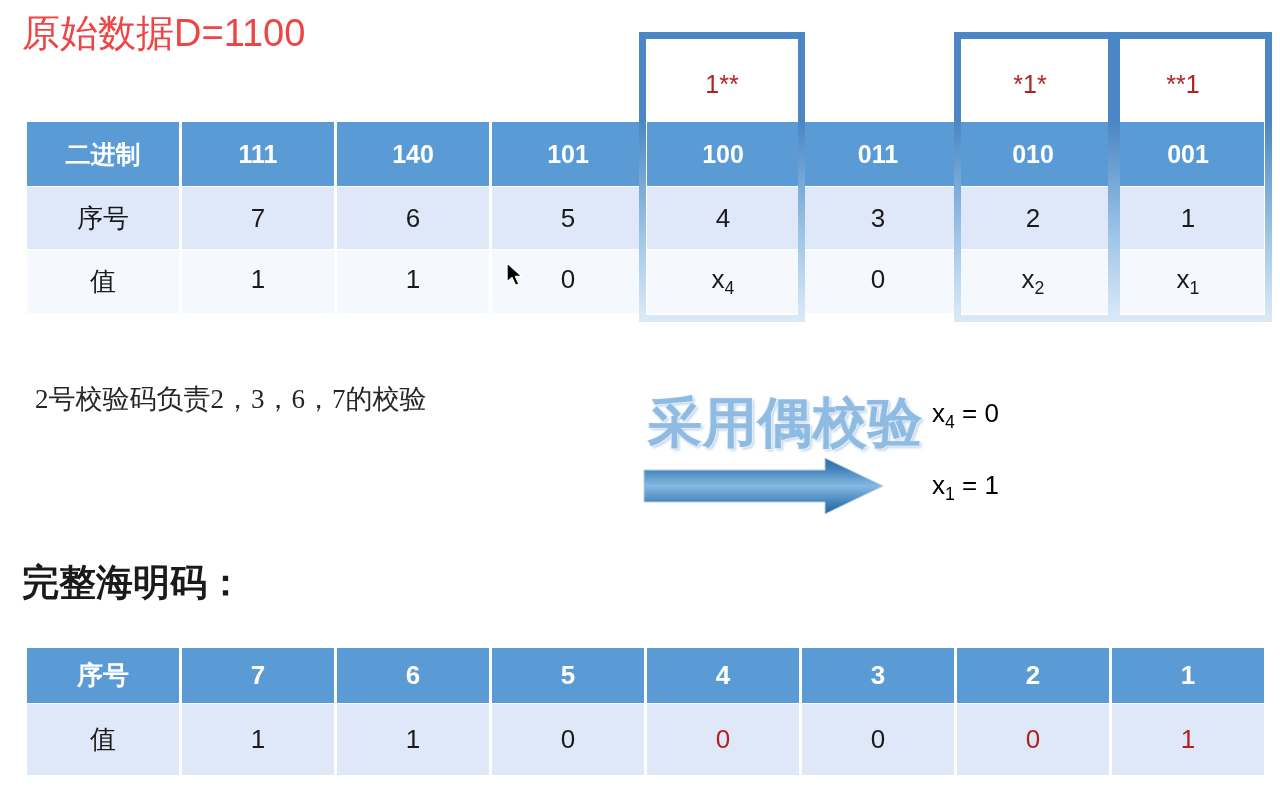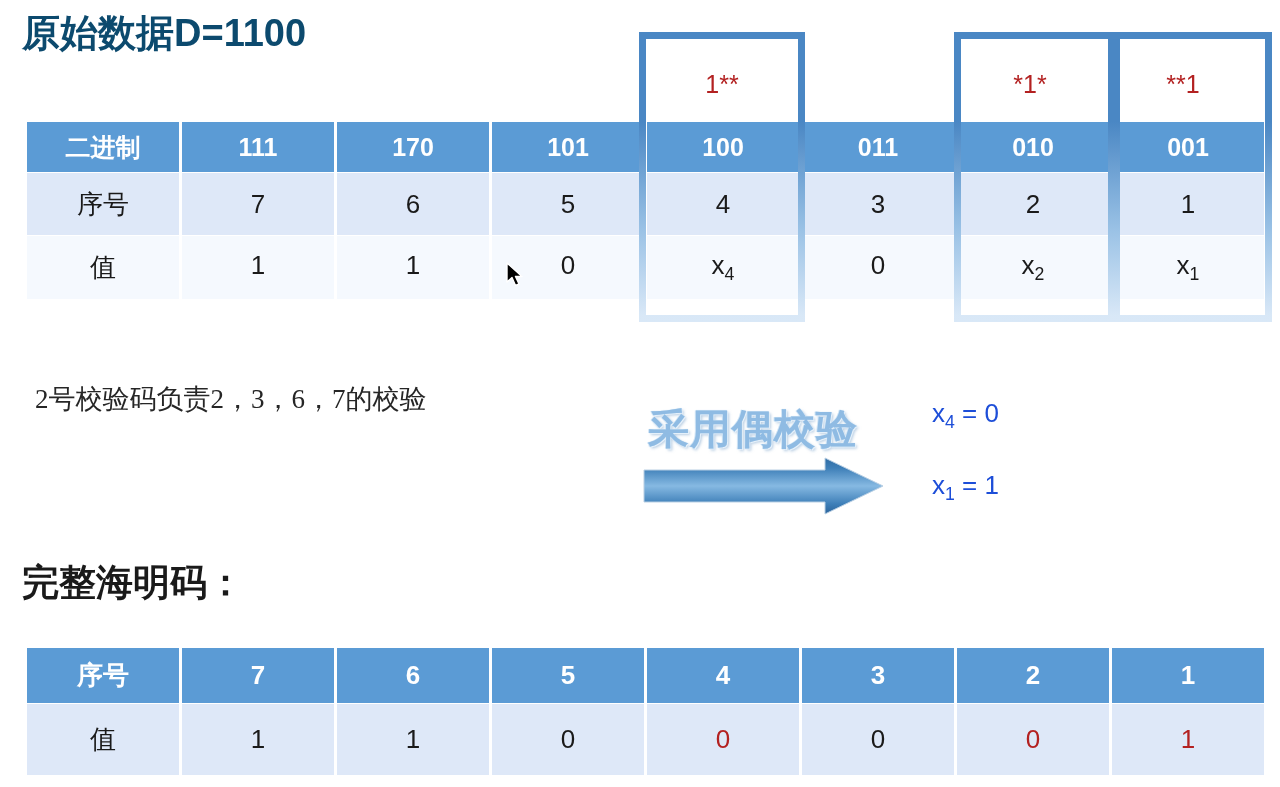--- a/index.html
+++ b/index.html
@@ -7,41 +7,41 @@
     width:1280px;height:787px;background:#ffffff;
     font-family:"Liberation Sans","DejaVu Sans",sans-serif;
     position:relative;overflow:hidden;
     -webkit-font-smoothing:antialiased;
   }
   .abs{position:absolute;}
 
   
   #slide-title{
     left:22px;top:8px;
-    font-size:38px;font-weight:700;color:#0c4a6e;
+    font-size:38px;font-weight:400;color:#ef4444;
     letter-spacing:0px;white-space:nowrap;
   }
   #section-title{
     left:22px;top:558px;
     font-size:37px;font-weight:700;color:#1a1a1a;
     white-space:nowrap;
   }
 
   
   .tbl{border-collapse:separate;border-spacing:3px 1px;table-layout:fixed;}
   .tbl td{padding:0;text-align:center;vertical-align:middle;}
   .hdr-cell{
     background:#5b9bd5;color:#ffffff;font-weight:700;
   }
   .row-a{background:#dee8f8;color:#1a1a1a;}
   .row-b{background:#f5f9fe;color:#1a1a1a;}
 
   
   #table-top{left:24px;top:121px;}
-  #table-top td{height:50px;font-size:25px;}
+  #table-top td{height:64px;font-size:25px;}
   #table-top tr.r-seq td{height:62px;font-size:26px;font-weight:400;}
   #table-top tr.r-val td{height:63px;font-size:26px;font-weight:400;}
   #table-top .label-col{font-size:25px;}
 
   
   #table-bottom{left:24px;top:647px;}
   #table-bottom td{height:55px;font-size:26px;}
   #table-bottom tr.r-val td{height:71px;font-size:26px;font-weight:400;}
 
   .cw-label{width:152px;}
@@ -70,42 +70,42 @@
 
   
   #parity-list{left:35px;top:375px;}
   #parity-list .pline{
     font-size:27px;color:#262626;line-height:49px;white-space:nowrap;
     font-family:"Liberation Serif","DejaVu Serif",serif;
   }
 
   
   #wordart-even-parity{
-    left:648px;top:402px;
-    font-size:41px;font-weight:700;letter-spacing:1px;
+    left:648px;top:387px;
+    font-size:54px;font-weight:700;letter-spacing:1px;
     color:#8fbbe3;
     -webkit-text-stroke:2px #ffffff;
     paint-order:stroke fill;
     text-shadow:
        0 0 1px #bcd9f0,
        1px 1px 0 #e8f2fb,
       -1px 0 0 #d5e7f7,
        2px 2px 3px rgba(120,160,200,.55);
     white-space:nowrap;
   }
 
   
   #arrow-even-parity{
     left:643px;top:457px;width:242px;height:58px;
   }
 
   
   #results{left:932px;top:382px;}
   #results .res{
-    font-size:26px;color:#1d4ed8;line-height:63px;white-space:nowrap;
+    font-size:26px;color:#000000;line-height:63px;white-space:nowrap;
   }
   sub{font-size:.68em;}
 
   
   #mouse-cursor{left:506px;top:262px;width:20px;height:26px;}
 </style>
 </head>
 <body>
 
 <div class="abs" id="slide-title">原始数据D=1100</div>
@@ -118,21 +118,21 @@
       <col class="cw-col">
     <col class="cw-col">
       <col class="cw-col">
       <col class="cw-col">
       <col class="cw-col">
   </colgroup>
   <tbody>
       <tr class="r-hdr">
     <td class="hdr-cell label-col">二进制</td>
     <td class="hdr-cell">111</td>
-    <td class="hdr-cell">170</td>
+    <td class="hdr-cell">140</td>
     <td class="hdr-cell">101</td>
     <td class="hdr-cell">100</td>
     <td class="hdr-cell">011</td>
     <td class="hdr-cell">010</td>
     <td class="hdr-cell">001</td>
   </tr>
   <tr class="r-seq">
     <td class="row-a">序号</td>
     <td class="row-a">7</td>
     <td class="row-a">6</td>

